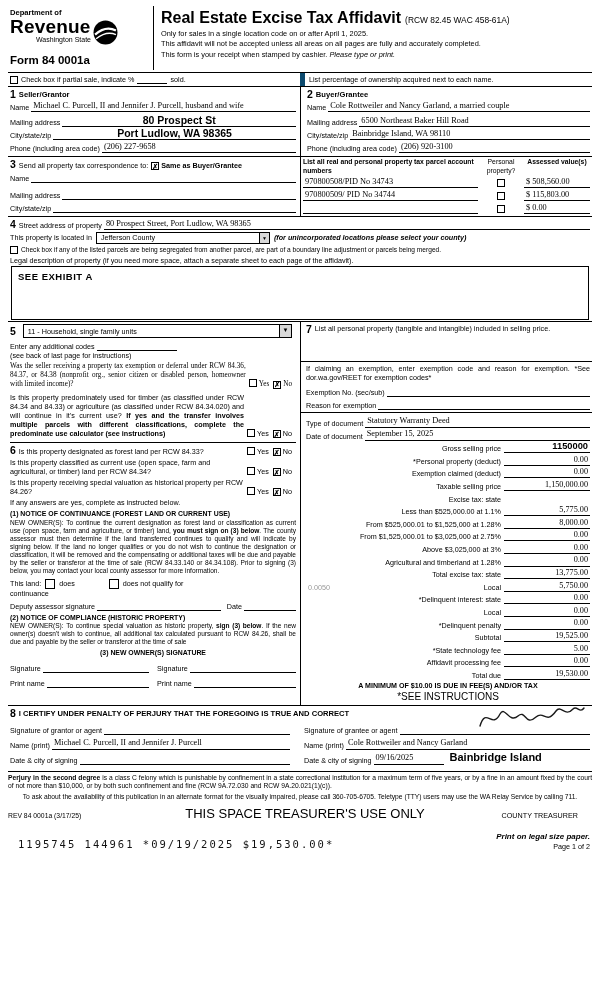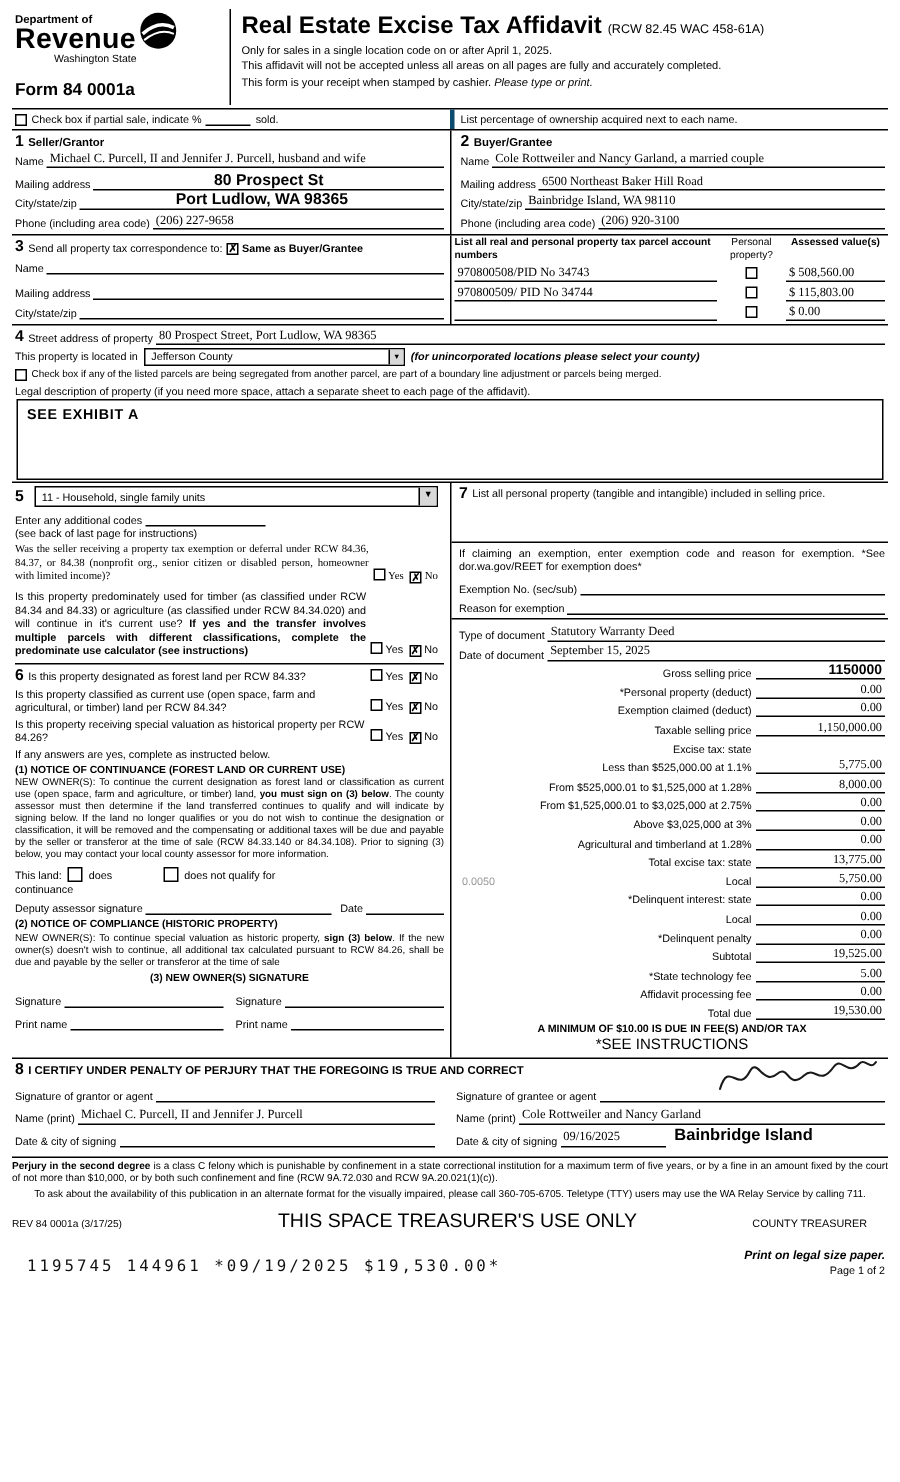--- a/index.html
+++ b/index.html
@@ -16,35 +16,35 @@
 .sectitle{font-weight:bold;font-size:7.6px;}
 .cb{display:inline-block;width:8px;height:8px;border:1px solid #000;font-size:7px;line-height:7px;text-align:center;vertical-align:-1px;background:#fff;flex:none;font-weight:bold;}
 .cb.big{width:10px;height:10px;font-size:8px;line-height:9px;}
 .fl{display:flex;align-items:flex-end;}
 .lbl{white-space:nowrap;margin-right:2px;}
 .ul{flex:1;border-bottom:1px solid #000;min-height:9px;padding:0 2px;}
 .ul.hand{font-weight:bold;font-size:10.5px;text-align:center;line-height:1.05;font-family:"Liberation Sans",sans-serif;}
 
 .hdr{display:flex;}
 .hdr-left{width:146px;padding:2px 4px 2px 2px;border-right:1.5px solid #000;}
-.brandrow{display:flex;align-items:flex-start;}
+.brandrow{display:flex;align-items:flex-end;}
 .deptof{font-size:7.6px;font-weight:bold;}
 .brand{font-size:19px;font-weight:bold;letter-spacing:.2px;line-height:1;}
 .wast{font-size:7px;margin-left:26px;}
 .logo{margin-left:2px;margin-top:0;}
 .formno{font-weight:bold;font-size:11.5px;margin-top:8px;}
 .hdr-right{flex:1;padding:2px 2px 2px 7px;}
 .h1row{display:flex;align-items:baseline;gap:4px;}
 .h1{font-size:16px;font-weight:bold;white-space:nowrap;}
 .rcw{font-size:8.4px;}
 .hnote{font-size:7.4px;margin-top:1px;}
 
 .topbar{display:flex;border-top:1px solid #000;border-bottom:1px solid #000;margin-top:2px;}
 .topbar-left{width:50%;display:flex;align-items:flex-end;padding:2px;}
-.topbar-right{width:50%;border-left:3px solid #0c4a6e;padding:2px 4px;}
+.topbar-right{width:50%;border-left:5px solid #0c4a6e;padding:2px 4px;}
 .pctline{width:30px;border-bottom:1px solid #000;margin:0 3px;height:8px;}
 
 .row12{display:flex;}
 .halfL{width:50%;padding:2px 4px 3px 2px;}
 .halfR{width:50%;border-left:1px solid #000;padding:2px 2px 3px 6px;}
 .f13{height:13px;}
 
 .row3{display:flex;border-top:1px solid #000;}
 .ptable{font-size:6.8px;padding:1px 2px;}
 .phead{display:flex;align-items:flex-start;}
@@ -369,21 +369,21 @@
       </div>
     </div>
 
     <div class="mcolR">
       <div class="fl" style="align-items:flex-start;">
         <span class="secnum">7</span>
         <span class="qtext">List all personal property (tangible and intangible) included in selling price.</span>
       </div>
       <div class="gap7"></div>
       <div class="sep"></div>
-      <div class="just">If claiming an exemption, enter exemption code and reason for exemption. *See dor.wa.gov/REET for exemption does*</div>
+      <div class="just">If claiming an exemption, enter exemption code and reason for exemption. *See dor.wa.gov/REET for exemption codes*</div>
       <div class="fl f13 mt1">
           <span class="lbl">Exemption No. (sec/sub)</span>
           <span class="ul"></span>
         </div>
       <div class="fl f13">
           <span class="lbl">Reason for exemption</span>
           <span class="ul"></span>
         </div>
       <div class="sep"></div>
       <div class="fl f13">

